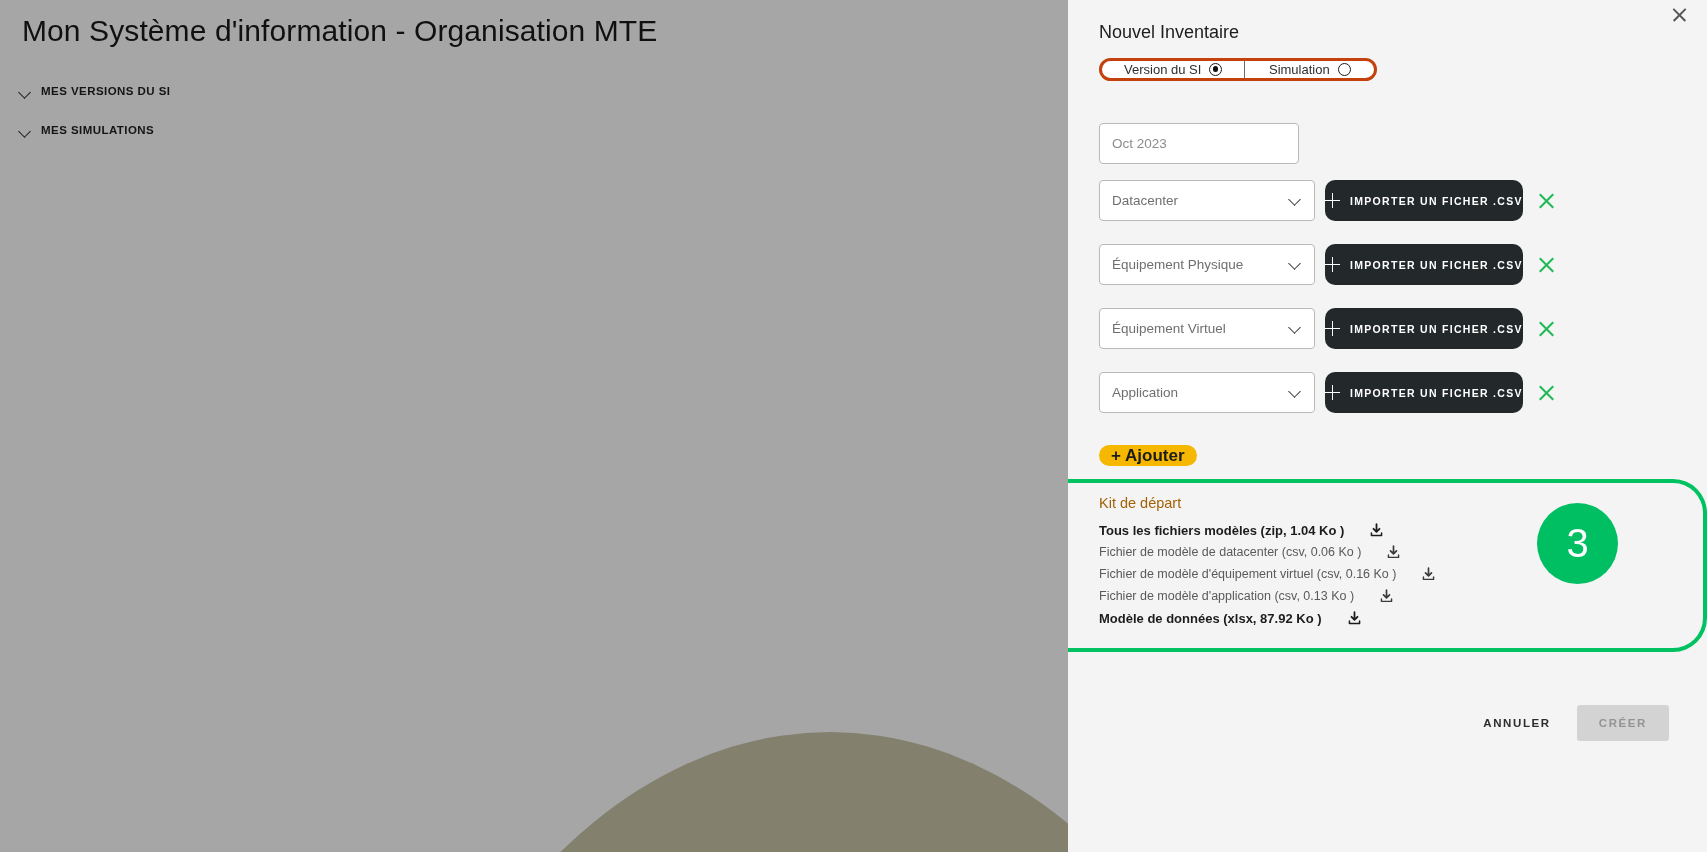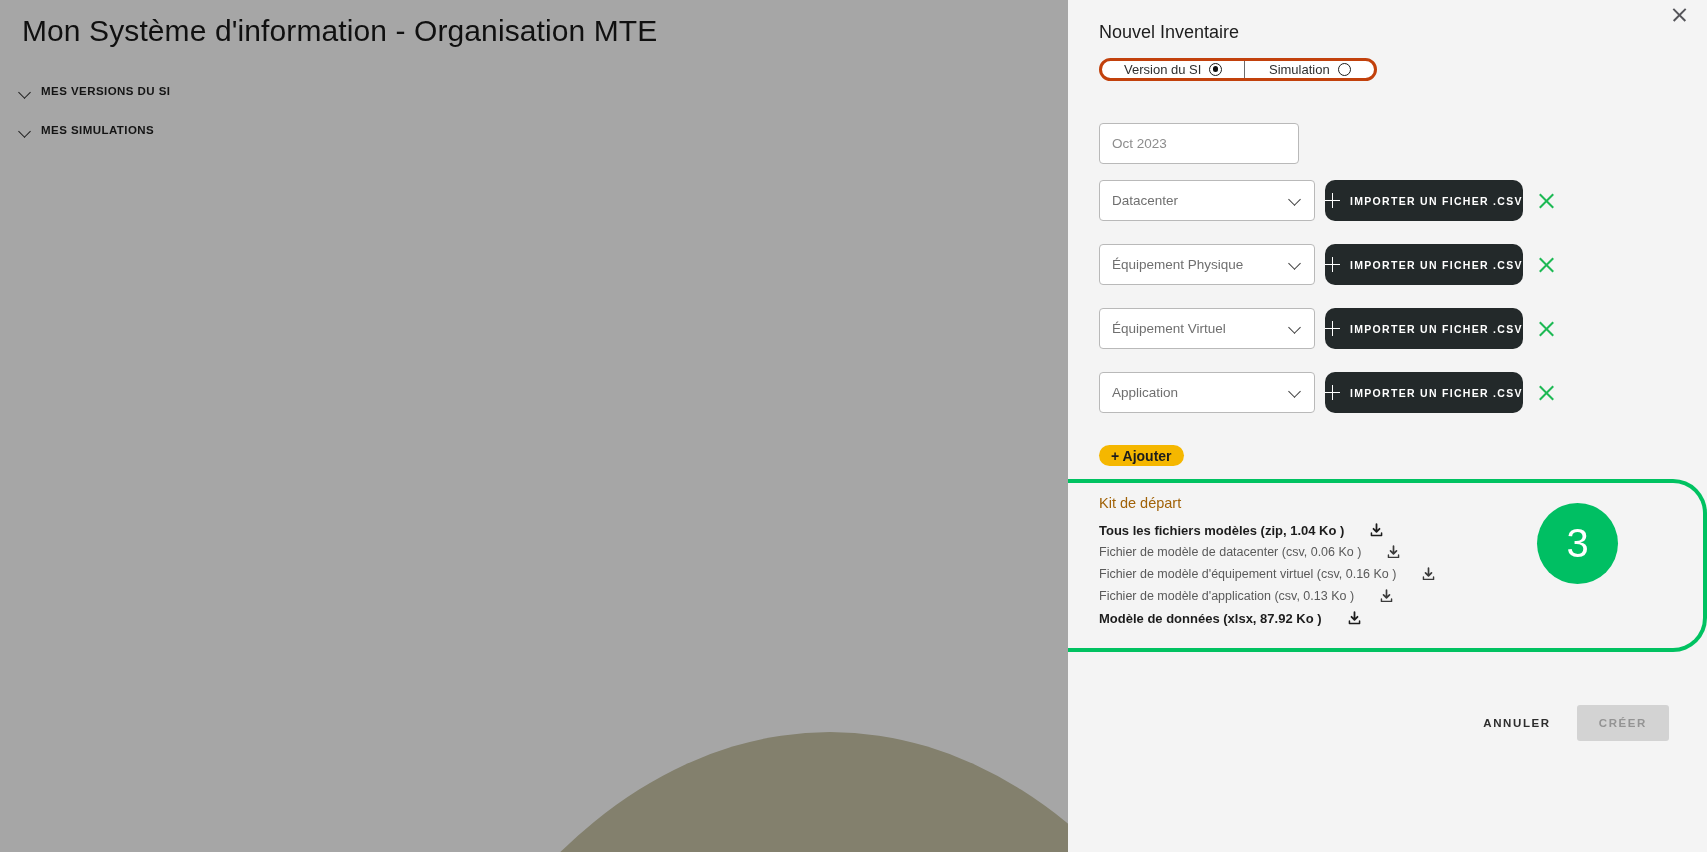--- a/index.html
+++ b/index.html
@@ -293,21 +293,21 @@
 
   .add-btn {
     position: absolute;
     left: 31px;
     top: 445px;
     background: #f5b700;
     border: none;
     border-radius: 12px;
     height: 21px;
     padding: 0 12px;
-    font-size: 14px;
+    font-size: 17px;
     font-weight: 700;
     color: #1c1c1c;
     cursor: pointer;
     font-family: "Liberation Sans", sans-serif;
   }
 
   
   .kit-block {
     position: absolute;
     left: 0px;

